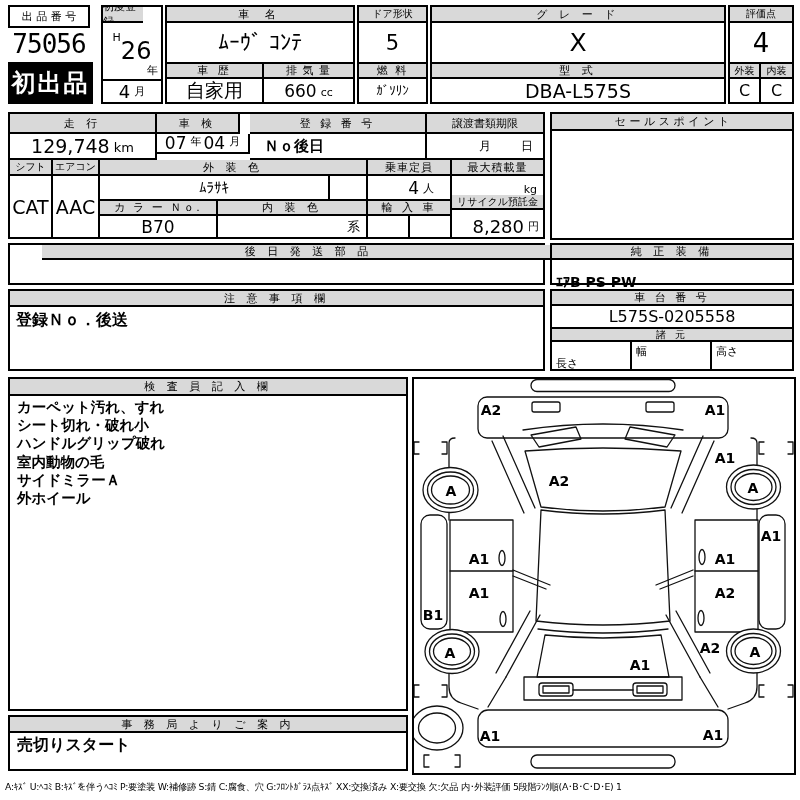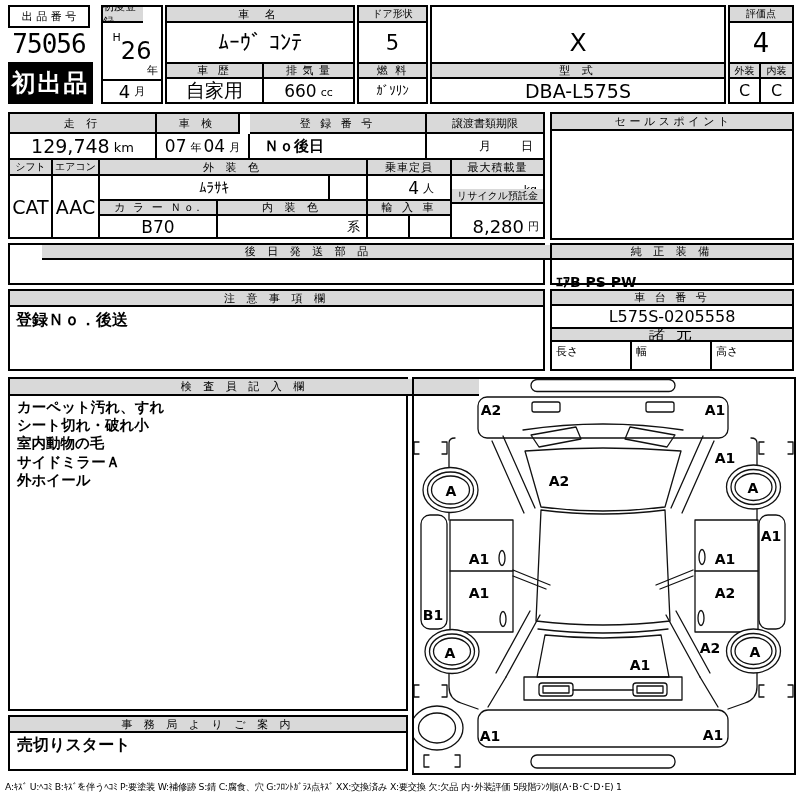--- a/index.html
+++ b/index.html
@@ -57,20 +57,21 @@
 </div>
 
 <div class="abs bx" style="left:357px;top:5px;width:71px;height:99px;">
   <div class="cell g nr" style="left:0;top:0;width:67px;height:16px;font-size:10px;">ドア形状</div>
   <div class="cell nr" style="left:0;top:16px;width:67px;height:41px;font-size:21px;">5</div>
   <div class="cell g nr ls2" style="left:0;top:57px;width:67px;height:15px;">燃 料</div>
   <div class="cell nr nb" style="left:0;top:72px;width:67px;height:23px;font-size:13px;">ｶﾞｿﾘﾝ</div>
 </div>
 
 <div class="abs bx" style="left:430px;top:5px;width:296px;height:99px;">
+  <div class="cell g nr ls4" style="left:0;top:0;width:292px;height:16px;">グ レ ー ド</div>
   <div class="cell nr" style="left:0;top:16px;width:292px;height:41px;font-size:25px;">X</div>
   <div class="cell g nr ls4" style="left:0;top:57px;width:292px;height:15px;">型 式</div>
   <div class="cell nr nb" style="left:0;top:72px;width:292px;height:23px;font-size:19px;">DBA-L575S</div>
 </div>
 
 <div class="abs bx" style="left:728px;top:5px;width:66px;height:99px;">
   <div class="cell g nr" style="left:0;top:0;width:62px;height:16px;font-size:10px;">評価点</div>
   <div class="cell nr" style="left:0;top:16px;width:62px;height:41px;font-size:26px;">4</div>
   <div class="cell g" style="left:0;top:57px;width:31px;height:15px;font-size:10px;">外装</div>
   <div class="cell g nr" style="left:31px;top:57px;width:31px;height:15px;font-size:10px;">内装</div>
@@ -81,21 +82,21 @@
 <div class="abs bx" style="left:8px;top:112px;width:537px;height:127px;">
   <div class="cell g ls4" style="left:0;top:0;width:147px;height:20px;">走 行</div>
   <div class="cell g ls4" style="left:147px;top:0;width:83px;height:20px;">車 検</div>
   <div class="cell g ls3" style="left:240px;top:0;width:177px;height:20px;">登 録 番 号</div>
   <div class="cell g nr" style="left:417px;top:0;width:116px;height:20px;">譲渡書類期限</div>
 
   <div class="cell" style="left:0;top:20px;width:147px;height:26px;">
     <span style="font-size:19px;">129,748</span>
     <span class="unit" style="font-size:13px;">km</span>
   </div>
-  <div class="cell" style="left:147px;top:20px;width:93px;height:26px;">
+  <div class="cell" style="left:147px;top:20px;width:93px;height:20px;">
     <span style="font-size:17px;">07</span>
     <span class="unit">年</span>
     <span style="font-size:17px;margin-left:2px;">04</span>
     <span class="unit">月</span>
   </div>
   <div class="cell" style="left:240px;top:20px;width:177px;height:26px;justify-content:flex-start;padding-left:14px;font-size:15px;font-weight:bold;">Ｎｏ後日</div>
   <div class="cell nr" style="left:417px;top:20px;width:116px;height:26px;justify-content:flex-end;align-items:flex-end;padding:0 10px 3px 0;gap:30px;font-size:12px;">
     <span>月</span>
     <span>日</span>
   </div>
@@ -112,21 +113,21 @@
   <div class="cell" style="left:320px;top:62px;width:38px;height:25px;"></div>
   <div class="cell" style="left:358px;top:62px;width:84px;height:25px;justify-content:flex-end;padding-right:16px;">
     <span style="font-size:17px;">4</span>
     <span class="unit">人</span>
   </div>
   <div class="cell nr tr" style="left:442px;top:62px;width:91px;height:25px;padding-right:6px;font-size:11px;align-items:flex-end;padding-bottom:3px;">kg</div>
 
   <div class="cell g ls2" style="left:90px;top:87px;width:118px;height:15px;">カ ラ ー Ｎｏ.</div>
   <div class="cell g ls4" style="left:208px;top:87px;width:150px;height:15px;">内 装 色</div>
   <div class="cell g ls3" style="left:358px;top:87px;width:84px;height:15px;">輸 入 車</div>
-  <div class="cell g nr" style="left:442px;top:75px;width:91px;height:15px;font-size:10px;">リサイクル預託金</div>
+  <div class="cell g nr" style="left:442px;top:81px;width:91px;height:15px;font-size:10px;">リサイクル預託金</div>
 
   <div class="cell nb" style="left:90px;top:102px;width:118px;height:21px;font-size:17px;">B70</div>
   <div class="cell nb tr" style="left:208px;top:102px;width:150px;height:21px;padding-right:6px;font-size:13px;">系</div>
   <div class="cell nb" style="left:358px;top:102px;width:42px;height:21px;"></div>
   <div class="cell nb" style="left:400px;top:102px;width:42px;height:21px;"></div>
   <div class="cell nr nb tr" style="left:442px;top:102px;width:91px;height:21px;padding-right:4px;">
     <span style="font-size:18px;">8,280</span>
     <span class="unit">円</span>
   </div>
 </div>
@@ -147,31 +148,32 @@
 </div>
 
 <div class="abs bx" style="left:550px;top:243px;width:244px;height:42px;">
   <div class="cell g nr ls4" style="left:0;top:0;width:240px;height:15px;">純 正 装 備</div>
   <div class="cell nr nb tl" style="left:0;top:15px;width:240px;height:23px;padding:14px 4px;font-size:14px;font-weight:bold;">ｴｱB PS PW</div>
 </div>
 
 <div class="abs bx" style="left:550px;top:289px;width:244px;height:82px;">
   <div class="cell g nr ls3" style="left:0;top:0;width:240px;height:15px;">車 台 番 号</div>
   <div class="cell nr" style="left:0;top:15px;width:240px;height:23px;font-size:16px;">L575S-0205558</div>
-  <div class="cell g nr ls3" style="left:0;top:38px;width:240px;height:13px;font-size:16px;">諸 元</div>
-  <div class="cell nb tl" style="left:0;top:51px;width:80px;height:27px;padding:2px 4px;font-size:11px;">長さ</div>
+  <div class="cell g nr ls3" style="left:0;top:38px;width:240px;height:13px;font-size:10px;">諸 元</div>
+  <div class="cell nb tl" style="left:0;top:51px;width:80px;height:27px;padding:14px 4px;font-size:11px;">長さ</div>
   <div class="cell nb tl" style="left:80px;top:51px;width:80px;height:27px;padding:2px 4px;font-size:11px;">幅</div>
   <div class="cell nr nb tl" style="left:160px;top:51px;width:80px;height:27px;padding:2px 4px;font-size:11px;">高さ</div>
 </div>
 
 <div class="abs bx" style="left:8px;top:377px;width:400px;height:334px;">
-  <div class="cell g nr ls4" style="left:0;top:0;width:469px;height:17px;">検 査 員 記 入 欄</div>
+  <div class="cell g nr ls4" style="left:0;top:0;width:396px;height:17px;">検 査 員 記 入 欄</div>
   <div class="abs" style="left:0;top:17px;width:396px;height:313px;padding:2px 7px;font-size:14.5px;line-height:18.2px;font-weight:bold;">
     <div>カーペット汚れ、すれ</div>
     <div>シート切れ・破れ小</div>
+    <div>ハンドルグリップ破れ</div>
     <div>室内動物の毛</div>
     <div>サイドミラーＡ</div>
     <div>外ホイール</div>
   </div>
 </div>
 
 <div class="abs bx" style="left:8px;top:715px;width:400px;height:56px;">
   <div class="cell g nr ls4" style="left:0;top:0;width:396px;height:16px;">事 務 局 よ り ご 案 内</div>
   <div class="cell nr nb tl" style="left:0;top:16px;width:396px;height:36px;padding:2px 7px;font-size:16px;font-weight:bold;">売切りスタート</div>
 </div>

